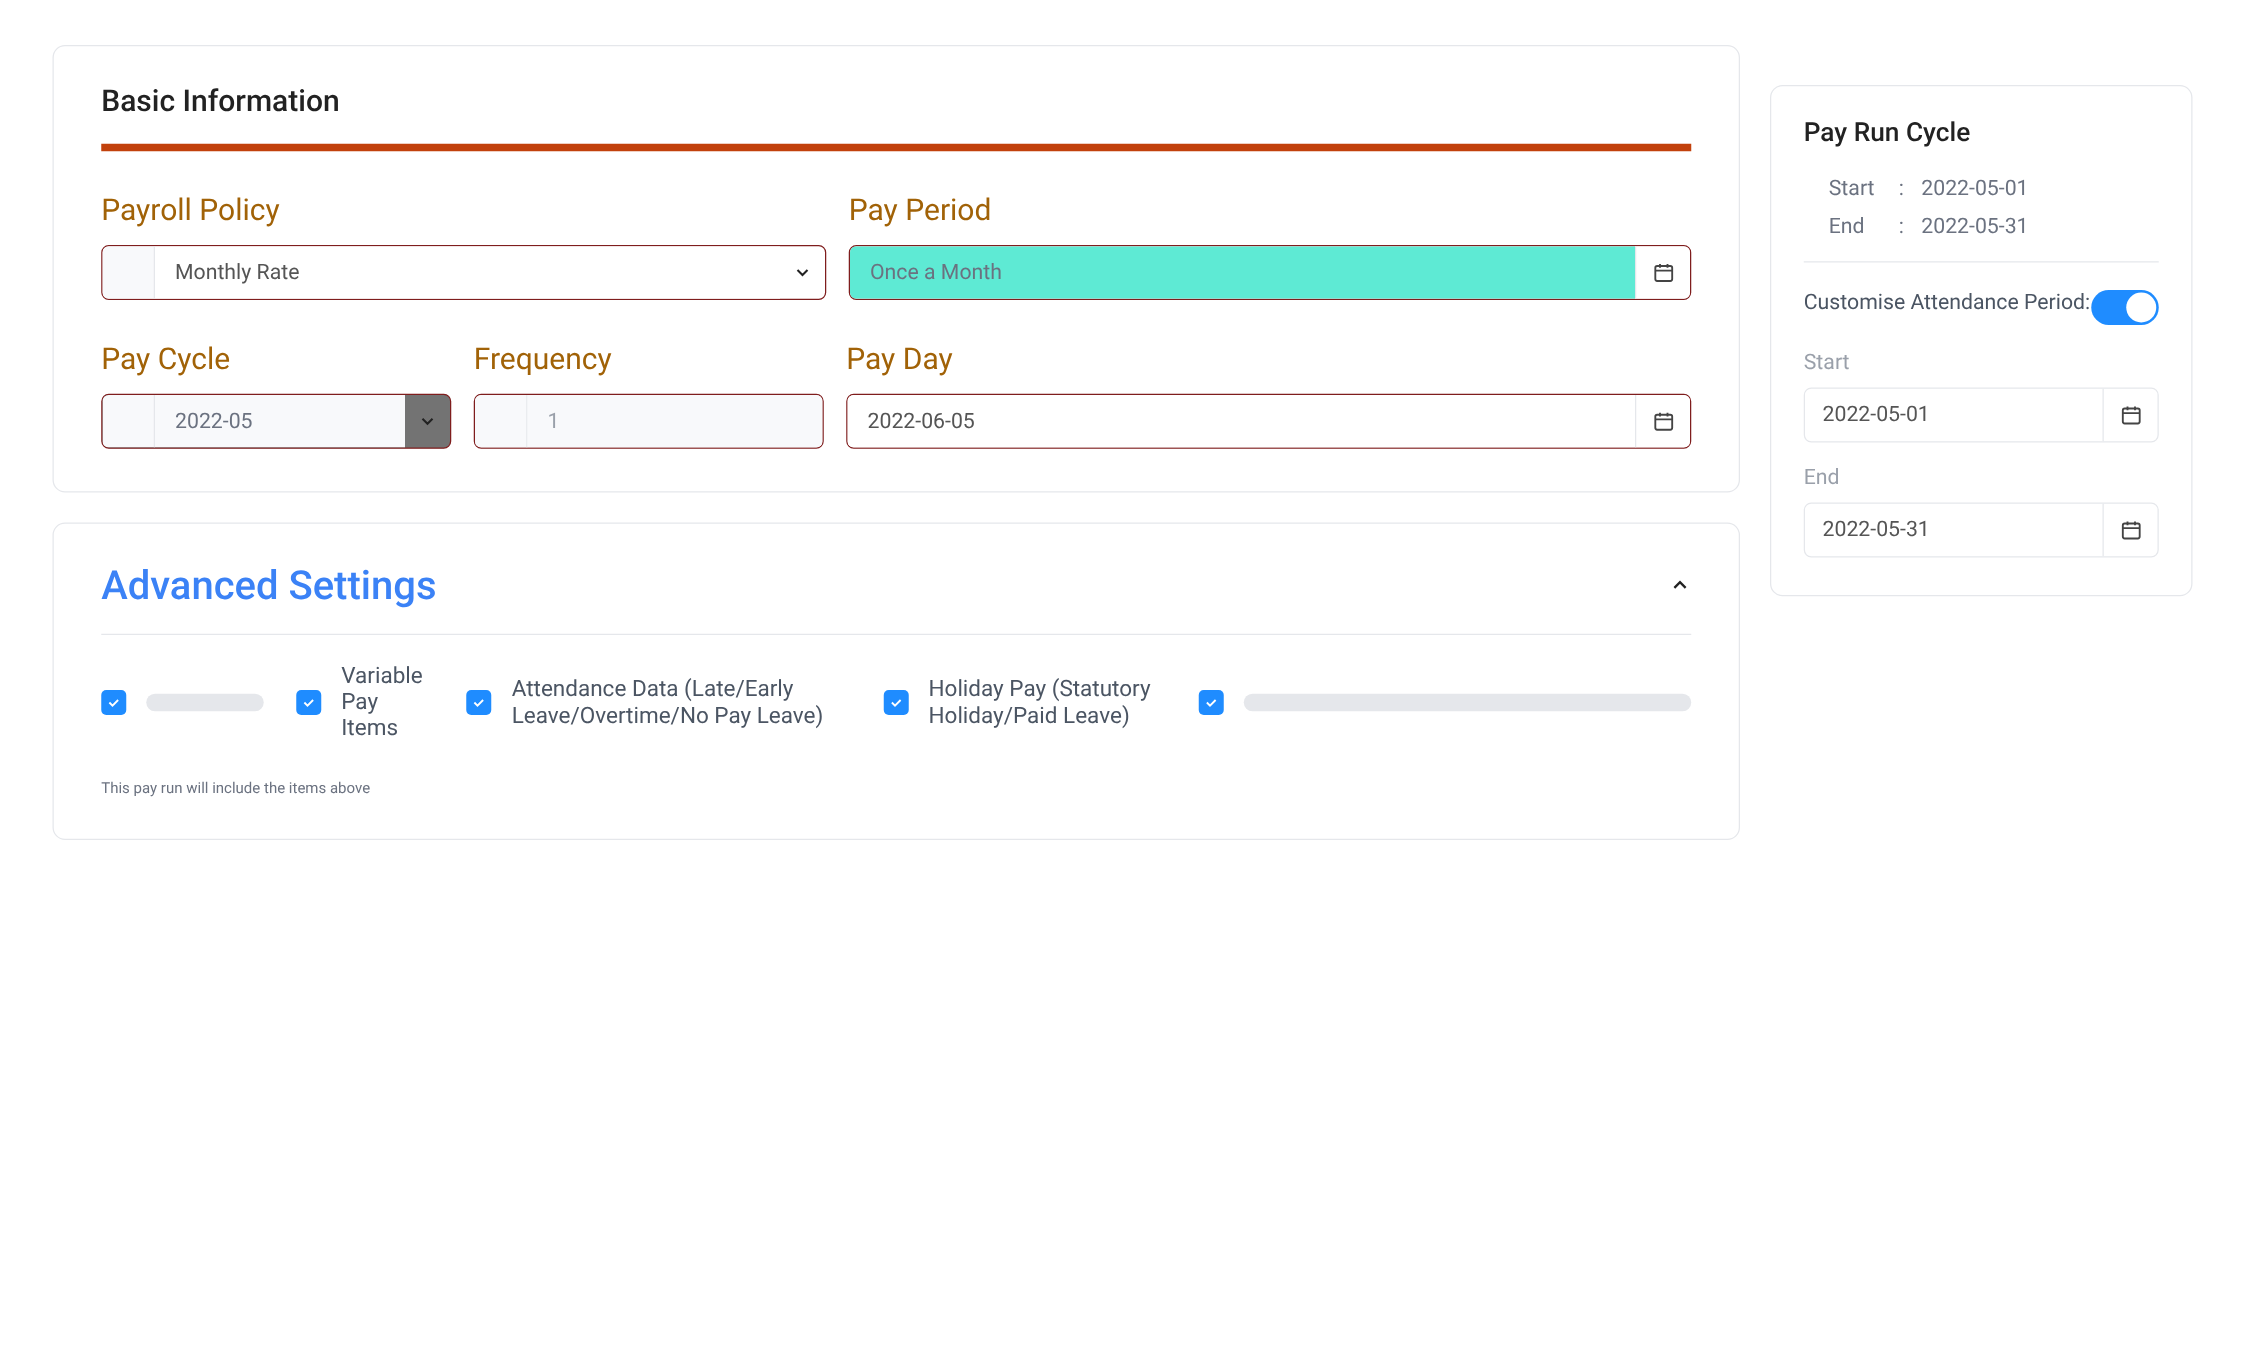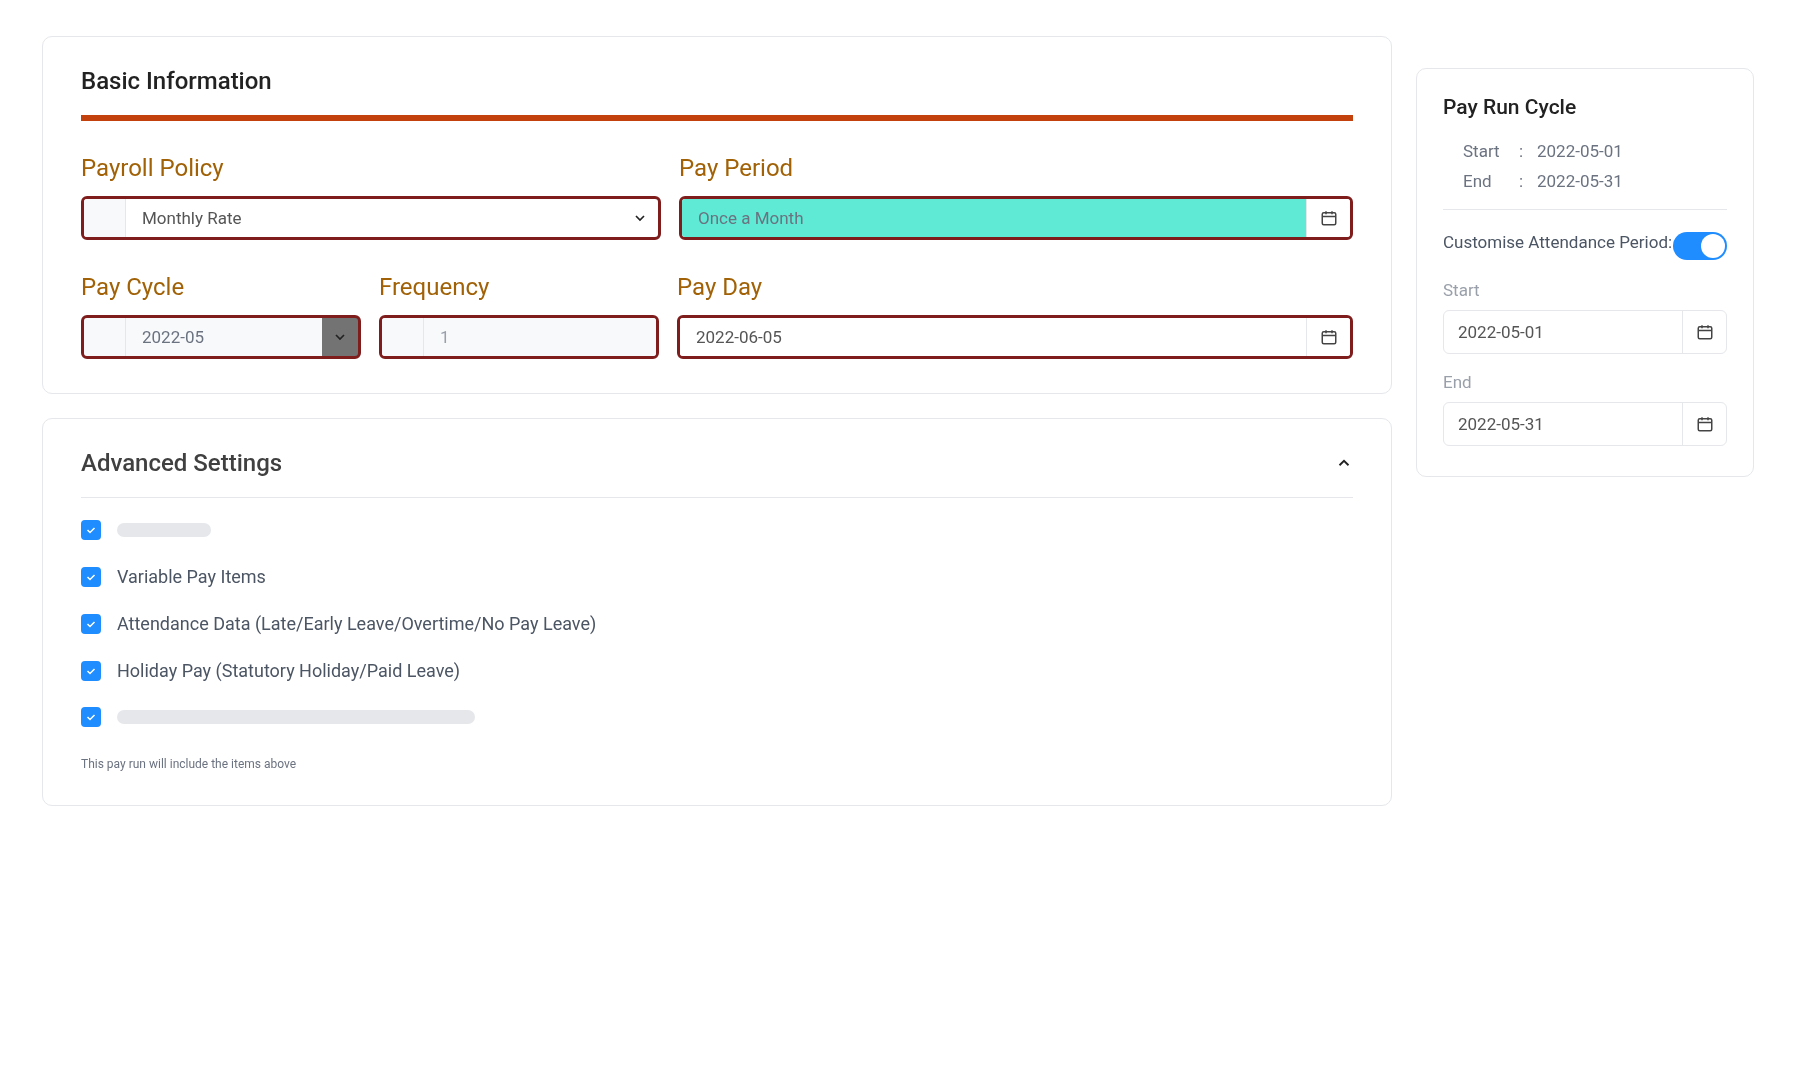--- a/index.html
+++ b/index.html
@@ -32,36 +32,36 @@
   }
   .section-title-row {
     display: flex;
     justify-content: space-between;
     align-items: center;
     padding-bottom: 20px;
     border-bottom: 1px solid #e5e7eb;
     margin-bottom: 22px;
   }
   .section-title-row h2 {
-    font-size: 24px;
+    font-size: 32px;
     font-weight: 500;
-    color: #404040;
+    color: #3b82f6;
   }
   .form-row { display: flex; gap: 18px; margin-bottom: 22px; }
   .form-row:last-child { margin-bottom: 0; }
   .form-group { flex: 1; display: flex; flex-direction: column; }
   .label {
     font-size: 24px;
     color: #a16207;
     margin-bottom: 14px;
     margin-top: 11px;
   }
   .control {
     display: flex;
-    border: 3px solid #7f1d1d;
+    border: 1px solid #7f1d1d;
     border-radius: 6px;
     height: 44px;
     align-items: stretch;
     overflow: hidden;
   }
   .control-prefix {
     width: 42px;
     background: #f8f9fb;
     border-right: 1px solid #e5e7eb;
   }
@@ -86,21 +86,21 @@
   .control-inline-caret {
     width: 36px;
     display: flex;
     align-items: center;
     justify-content: center;
   }
   .icon { display: inline-flex; }
   .icon svg { display: block; }
 
   
-  .check-list { display: flex; flex-direction: column; gap: 26px; }
+  .check-list { display: flex; gap: 26px; }
   .check-item { display: flex; align-items: center; gap: 16px; }
   .checkbox {
     width: 20px; height: 20px;
     border-radius: 4px;
     background: #1f8cff;
     display: flex; align-items: center; justify-content: center;
     flex-shrink: 0;
   }
   .checkbox svg { stroke: #fff; }
   .check-label { font-size: 18px; color: #4b5563; }

